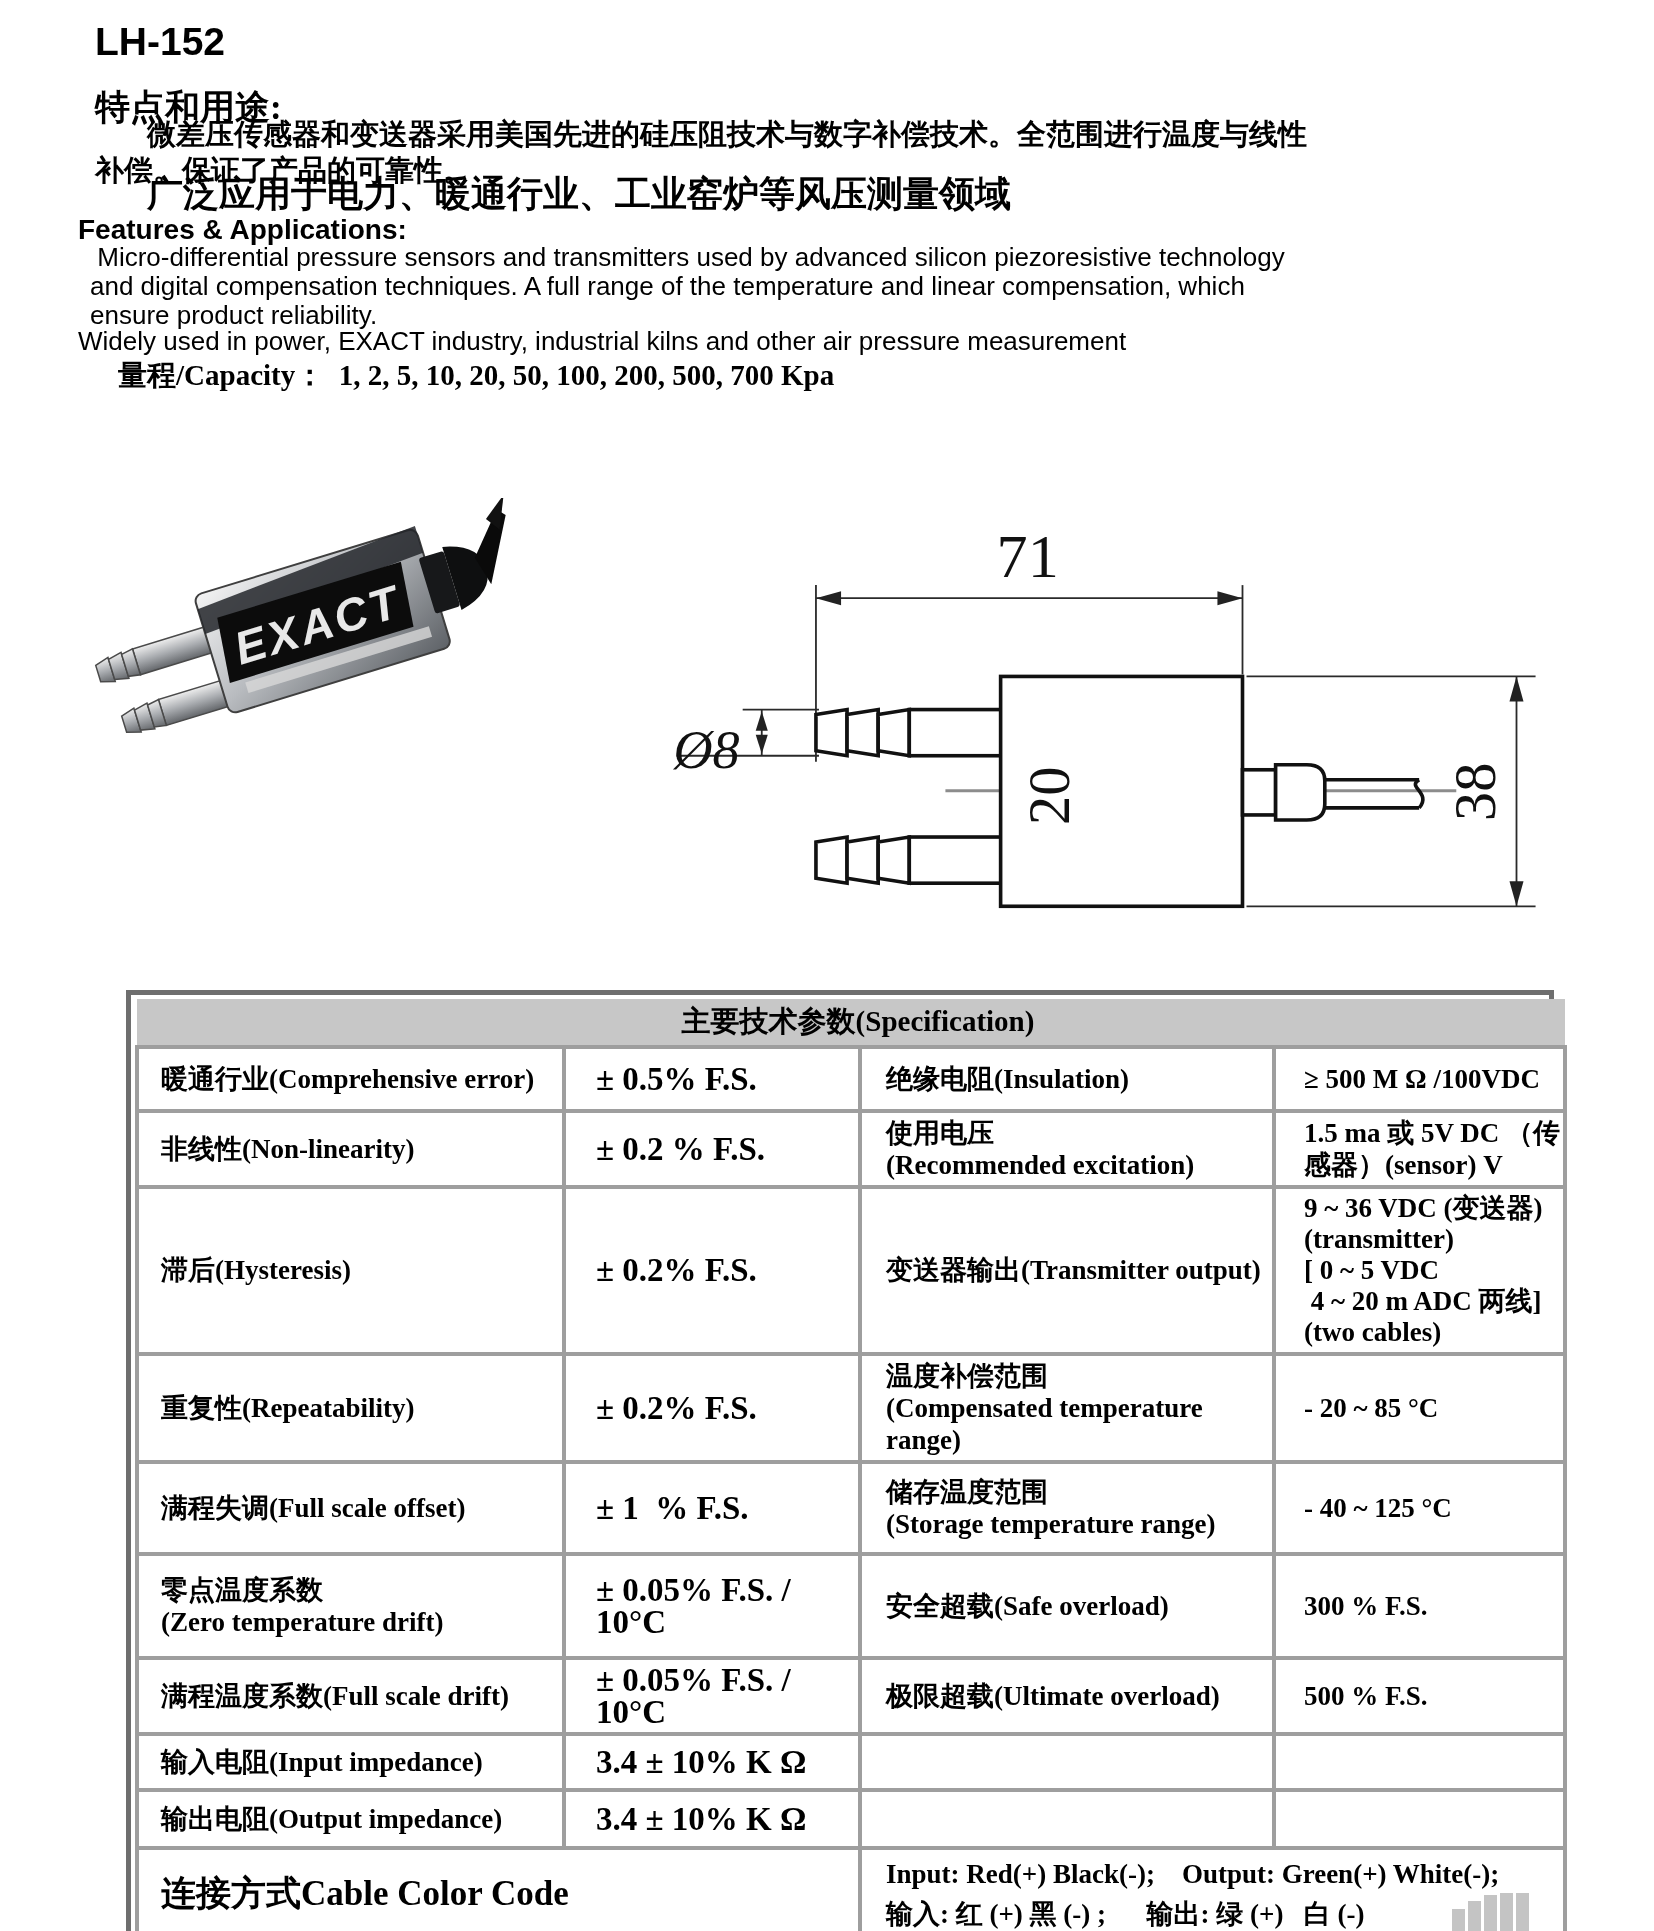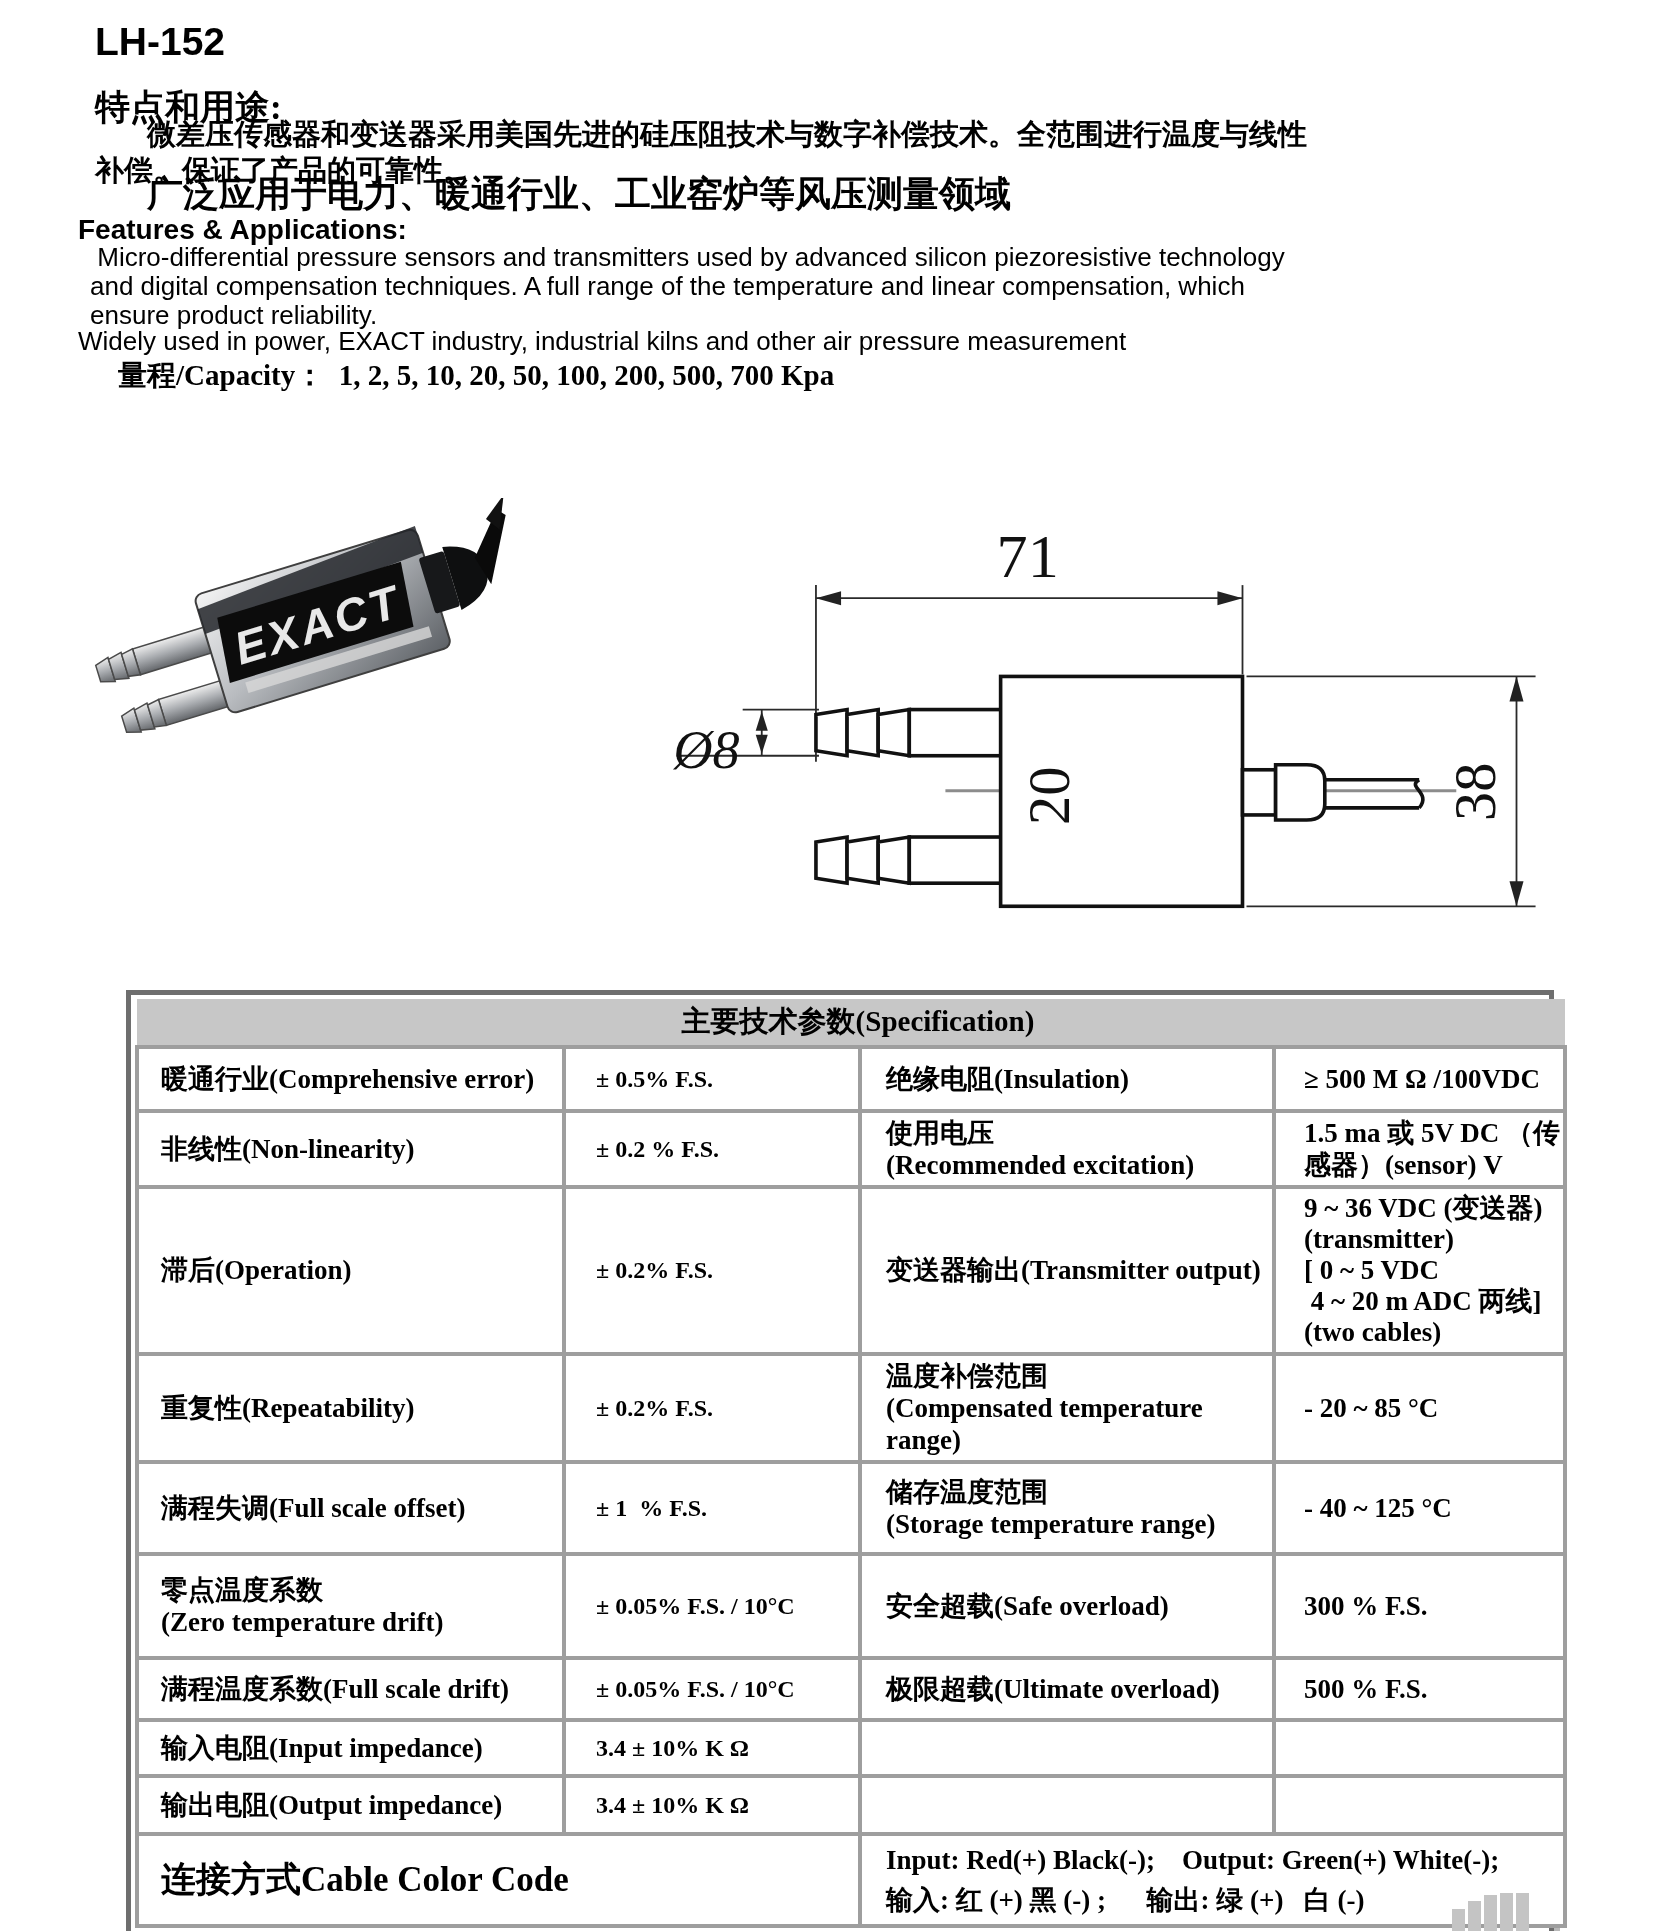--- a/index.html
+++ b/index.html
@@ -27,21 +27,21 @@
              border:5px solid var(--table_outer_border,#6e6e6e);padding:4px;
              box-shadow:8px 8px 0 -2px var(--table_shadow,#b8b8b8);box-sizing:border-box;}
   .spec{width:100%;border-collapse:collapse;table-layout:fixed;}
   .spec th{background:var(--table_header_bg,#c7c7c7);height:42px;text-align:center;
            font-size:29px;font-weight:bold;padding:2px 0 2px 14px;
            border-bottom:4px solid var(--table_grid,#9e9e9e);}
   .spec td{border:4px solid var(--table_grid,#9e9e9e);font-weight:bold;font-size:27px;
            line-height:32px;vertical-align:middle;white-space:pre-wrap;background:#fff;
            padding-top:4px;padding-bottom:4px;}
   .spec td.c0{padding-left:22px;}
-  .spec td.c1{padding-left:30px;font-size:24px;}
+  .spec td.c1{padding-left:30px;font-size:33px;}
   .spec td.c2{padding-left:24px;}
   .spec td.c3{padding-left:28px;}
   .r0 td{height:52px}.r1 td{height:64px}.r2 td{height:142px;line-height:31px}
   .r3 td{height:82px}.r4 td{height:82px}.r5 td{height:80px}.r6 td{height:92px}
   .r7 td{height:50px}.r8 td{height:44px}.r9 td{height:46px}
   .rf td{height:74px}
   .rf td.fl{font-size:35px;padding-left:22px;}
   .rf td.fr{font-size:27px;line-height:40px;padding-left:24px;}
 
   .watermark{position:absolute;left:1452px;top:1893px;height:38px;display:flex;
@@ -171,21 +171,21 @@
             <td class="c2">绝缘电阻(Insulation)</td>
             <td class="c3">≥ 500 M Ω /100VDC</td>
           </tr>
           <tr class="r1">
             <td class="c0">非线性(Non-linearity)</td>
             <td class="c1">± 0.2 % F.S.</td>
             <td class="c2">使用电压<br>(Recommended excitation)</td>
             <td class="c3">1.5 ma 或 5V DC （传<br>感器）(sensor) V</td>
           </tr>
           <tr class="r2">
-            <td class="c0">滞后(Operation)</td>
+            <td class="c0">滞后(Hysteresis)</td>
             <td class="c1">± 0.2% F.S.</td>
             <td class="c2">变送器输出(Transmitter output)</td>
             <td class="c3">9 ~ 36 VDC (变送器)<br>(transmitter)<br>[ 0 ~ 5 VDC<br> 4 ~ 20 m ADC 两线]<br>(two cables)</td>
           </tr>
           <tr class="r3">
             <td class="c0">重复性(Repeatability)</td>
             <td class="c1">± 0.2% F.S.</td>
             <td class="c2">温度补偿范围<br>(Compensated temperature range)</td>
             <td class="c3">- 20 ~ 85 °C</td>
           </tr>

